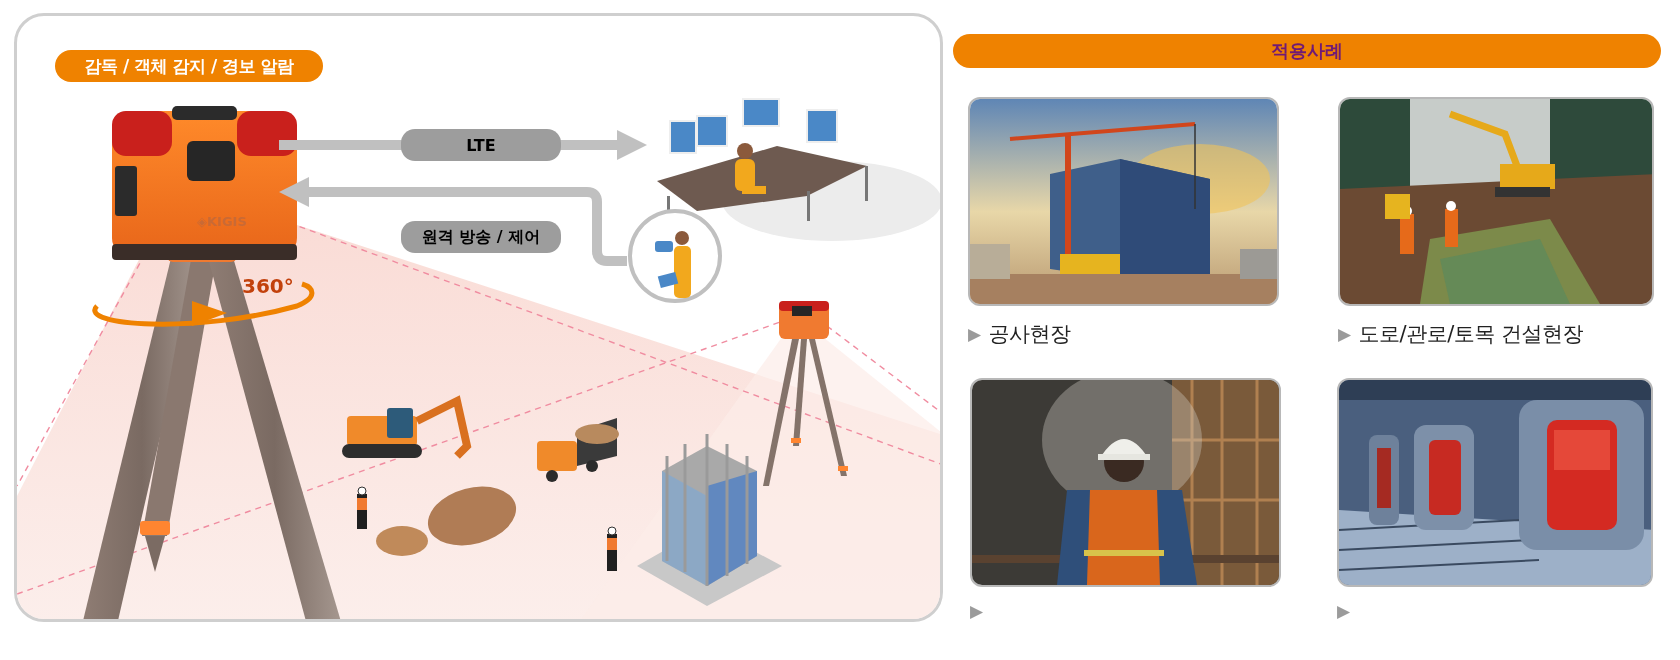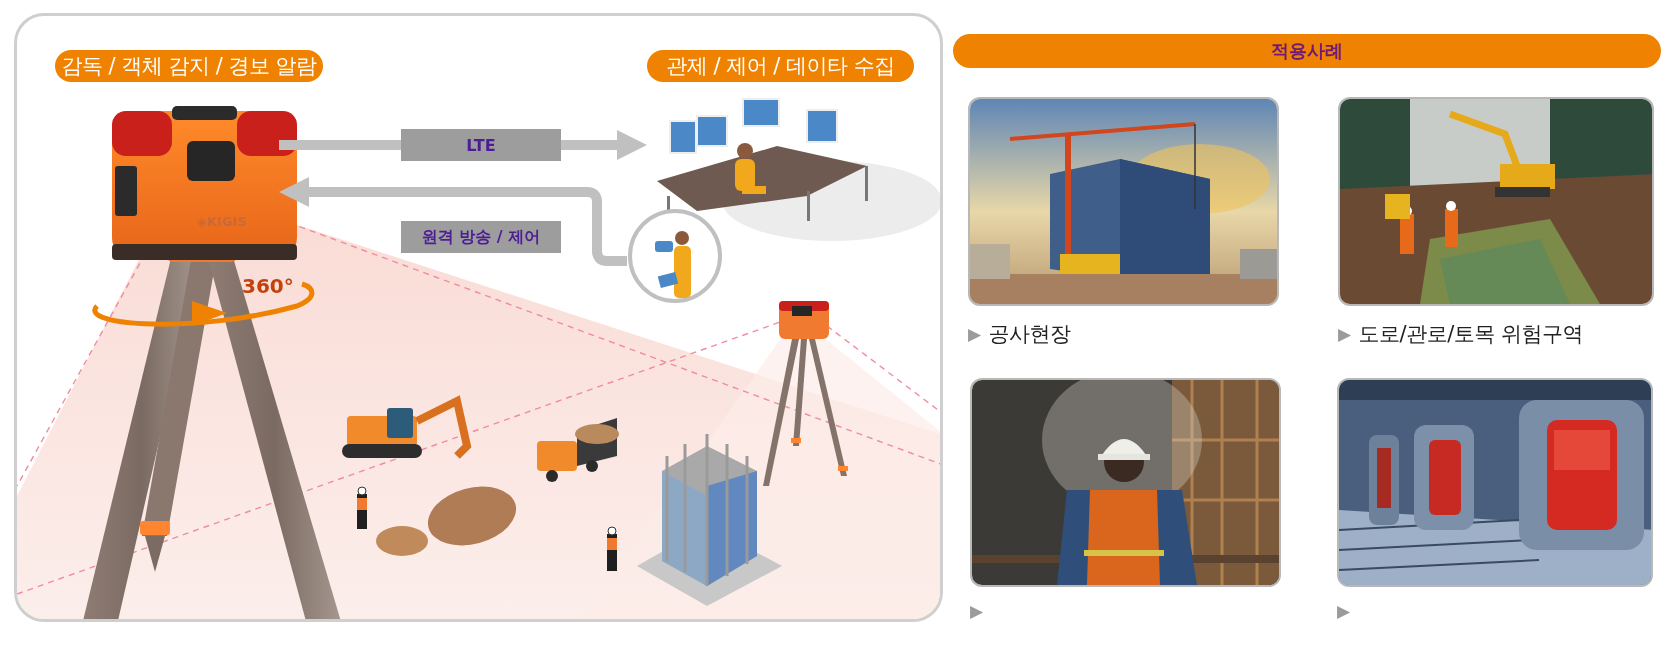--- a/index.html
+++ b/index.html
@@ -7,28 +7,28 @@
   body { position: relative; font-family: "DejaVu Sans", "Liberation Sans", sans-serif; }
 
   
   .panel {
     position: absolute; left: 14px; top: 13px; width: 929px; height: 609px;
     border: 3px solid #cfcfcf; border-radius: 30px; overflow: hidden; background: #fff;
   }
   .scene { position: absolute; left: 0; top: 0; width: 929px; height: 609px; }
   .pill {
     position: absolute; height: 32px; border-radius: 16px; background: #ef8200; color: #fff;
-    font-weight: normal; font-size: 21px; display: flex; align-items: center; justify-content: center;
+    font-weight: bold; font-size: 17px; display: flex; align-items: center; justify-content: center;
     letter-spacing: -0.5px;
   }
   .pill-left { left: 38px; top: 34px; width: 268px; }
   .pill-right { left: 630px; top: 34px; width: 267px; }
 
   .link-label {
-    position: absolute; height: 32px; border-radius: 0; background: #9d9d9d; color: #4c1d95;
+    position: absolute; height: 32px; border-radius: 14px; background: #9d9d9d; color: #000000;
     font-weight: bold; font-size: 16px; display: flex; align-items: center; justify-content: center;
   }
   .lbl-lte { left: 384px; top: 113px; width: 160px; }
   .lbl-remote { left: 384px; top: 161px; width: 160px; margin-top: 44px; }
 
   .deg-label { position: absolute; left: 225px; top: 258px; color: #c2410c; font-size: 20px; font-weight: bold; }
 
   
   .cases-header {
     position: absolute; left: 953px; top: 34px; width: 708px; height: 34px; border-radius: 17px;
@@ -188,21 +188,20 @@
         <line x1="650" y1="440" x2="650" y2="545"></line>
         <line x1="668" y1="428" x2="668" y2="556"></line>
         <line x1="690" y1="418" x2="690" y2="570"></line>
         <line x1="710" y1="428" x2="710" y2="560"></line>
         <line x1="730" y1="440" x2="730" y2="548"></line>
       </g>
     </g>
   </svg>
 
   <div class="pill pill-left">감독 / 객체 감지 / 경보 알람</div>
-  <div class="pill pill-right">관제 / 제어 / 데이타 수집</div>
   <div class="link-label lbl-lte">LTE</div>
   <div class="link-label lbl-remote">원격 방송 / 제어</div>
   <div class="deg-label">360°</div>
 </div>
 
 <div class="cases-header">적용사례</div>
 
 <div class="case case1">
   <div class="thumb">
     <svg width="311" height="205" viewBox="0 0 311 205">
@@ -246,21 +245,21 @@
       <rect x="155" y="88" width="55" height="10" fill="#333"></rect>
       <rect x="60" y="115" width="14" height="40" fill="#e66a1a"></rect>
       <rect x="105" y="110" width="13" height="38" fill="#e66a1a"></rect>
       <circle cx="67" cy="112" r="5" fill="#fff"></circle>
       <circle cx="111" cy="107" r="5" fill="#fff"></circle>
       <rect x="45" y="95" width="25" height="25" fill="#e6b41f"></rect>
     </svg>
   </div>
   <div class="caption">
     <span class="tri">▶</span>
-    <span>도로/관로/토목 위험구역</span>
+    <span>도로/관로/토목 건설현장</span>
   </div>
 </div>
 
 <div class="case case3">
   <div class="thumb">
     <svg width="311" height="205" viewBox="0 0 311 205">
       <rect width="311" height="205" fill="#3c3a36"></rect>
       <rect x="200" y="0" width="111" height="205" fill="#7a5a3a"></rect>
       <g stroke="#b08050" stroke-width="3">
         <line x1="220" y1="0" x2="220" y2="205"></line>

